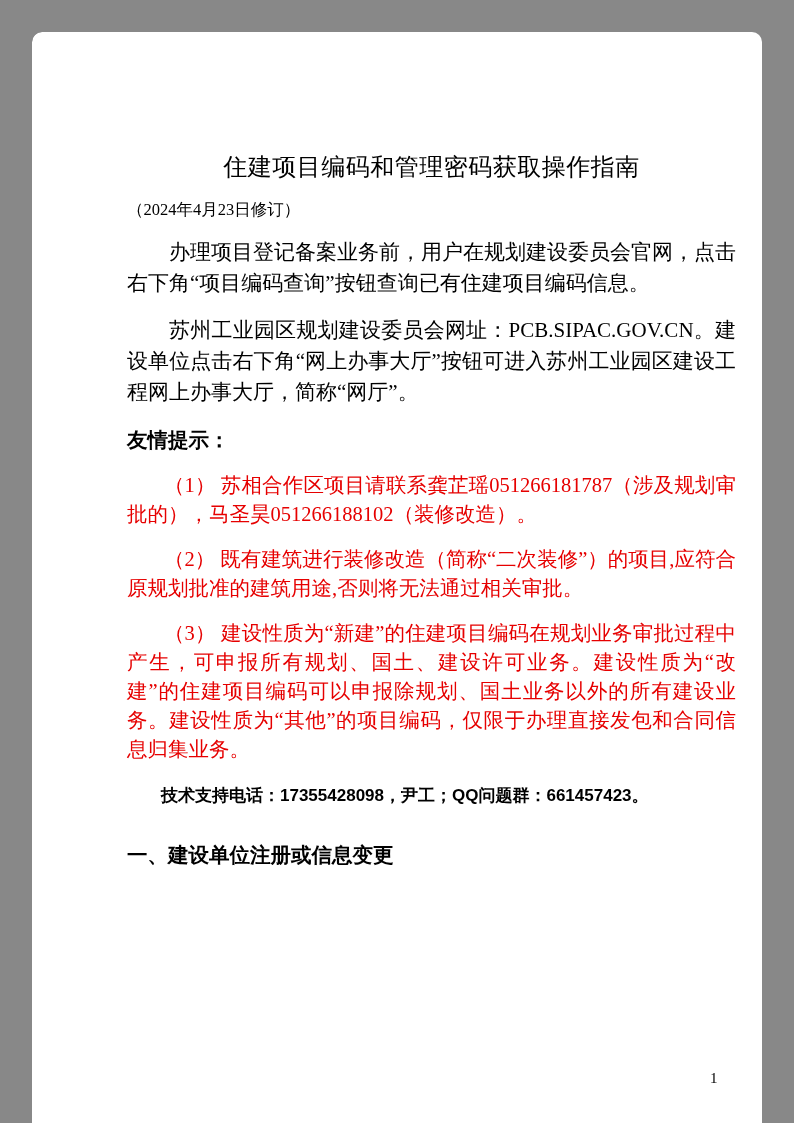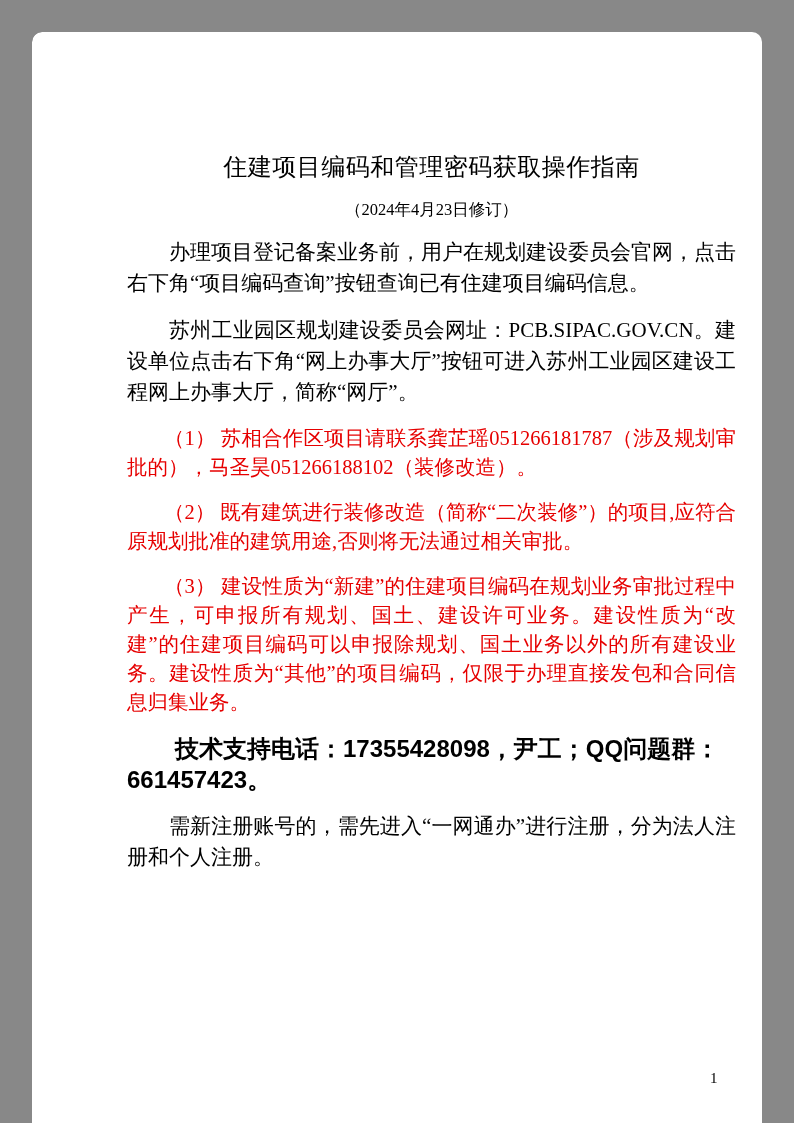--- a/index.html
+++ b/index.html
@@ -21,21 +21,20 @@
     font-size: 24px;
     line-height: 31px;
     font-weight: 500;
     text-align: center;
     letter-spacing: 0.5px;
   }
   .subtitle {
     margin-top: 16px;
     font-size: 16.5px;
     line-height: 22px;
-    text-align: center;
   }
   .para {
     font-size: 21px;
     line-height: 31px;
     text-align: justify;
     text-justify: inter-ideograph;
     text-indent: 2em;
   }
   .para.first { margin-top: 34px; }
   .tips-heading {
@@ -50,21 +49,21 @@
     line-height: 29px;
     text-align: justify;
     text-justify: inter-ideograph;
     text-indent: 1.8em;
     color: #e60000;
   }
   .support {
     margin-top: 8px;
     font-family: "Liberation Sans", "DejaVu Sans", sans-serif;
     font-weight: bold;
-    font-size: 24px;
+    font-size: 17px;
     line-height: 31px;
     text-indent: 2em;
   }
   .sec-heading {
     margin-top: 28px;
     font-family: "Liberation Sans", "DejaVu Sans", sans-serif;
     font-weight: bold;
     font-size: 20.5px;
     line-height: 31px;
   }
@@ -81,23 +80,24 @@
 <body>
 
 <div class="page">
   <div class="content">
     <h1 class="title">住建项目编码和管理密码获取操作指南</h1>
     <div class="subtitle">（2024年4月23日修订）</div>
 
     <p class="para">办理项目登记备案业务前，用户在规划建设委员会官网，点击右下角“项目编码查询”按钮查询已有住建项目编码信息。</p>
     <p class="para">苏州工业园区规划建设委员会网址：PCB.SIPAC.GOV.CN。建设单位点击右下角“网上办事大厅”按钮可进入苏州工业园区建设工程网上办事大厅，简称“网厅”。</p>
 
+    <div class="tips-heading">友情提示：</div>
     <p class="tip">（1） 苏相合作区项目请联系龚芷瑶051266181787（涉及规划审批的），马圣昊051266188102（装修改造）。</p>
     <p class="tip">（2） 既有建筑进行装修改造（简称“二次装修”）的项目,应符合原规划批准的建筑用途,否则将无法通过相关审批。</p>
     <p class="tip">（3） 建设性质为“新建”的住建项目编码在规划业务审批过程中产生，可申报所有规划、国土、建设许可业务。建设性质为“改建”的住建项目编码可以申报除规划、国土业务以外的所有建设业务。建设性质为“其他”的项目编码，仅限于办理直接发包和合同信息归集业务。</p>
 
     <p class="support">技术支持电话：17355428098，尹工；QQ问题群：661457423。</p>
 
-    <p class="para sec-body">需新注册账号的，需先进入“一网通办”进行注册，分为法人注册和个人注册。</p>
+    <h2 class="sec-heading">一、建设单位注册或信息变更</h2>
   </div>
 
   <div class="page-num">1</div>
 </div>
 
 </body></html>

